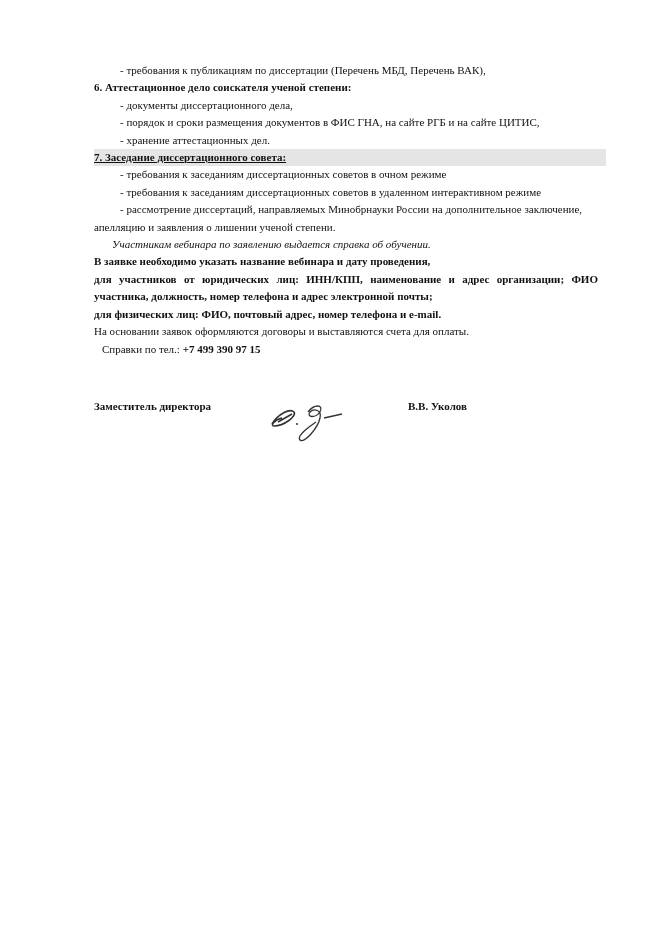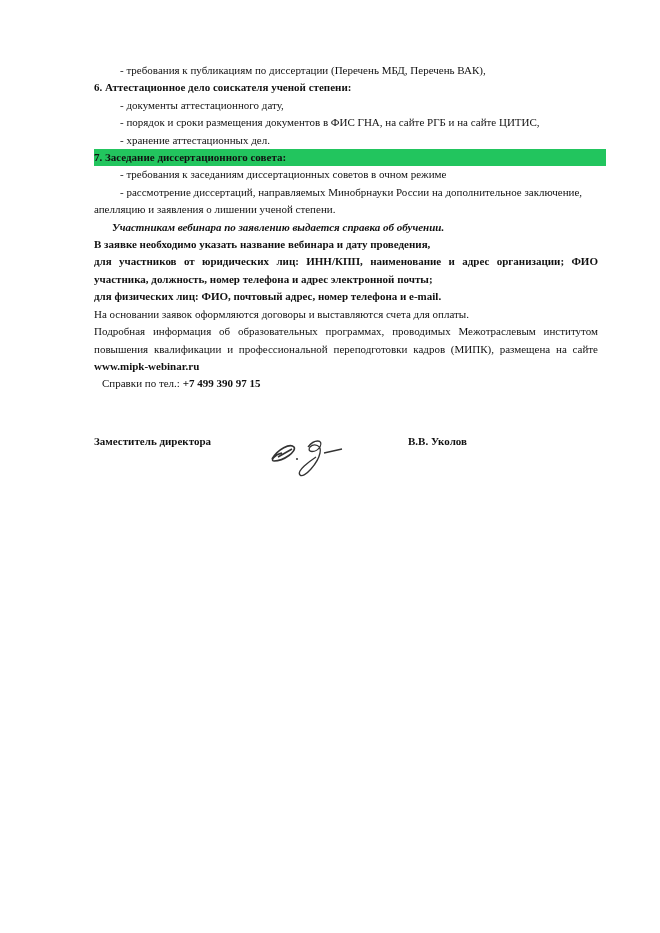--- a/index.html
+++ b/index.html
@@ -7,49 +7,47 @@
     .page {
       position: absolute; left: 94px; top: 62px; width: 504px;
       font-family: "Liberation Serif", "DejaVu Serif", serif;
       font-size: 11px; line-height: 17.4px; color: #111;
     }
     .line { margin: 0; white-space: normal; }
     .ind { text-indent: 26px; }
     .ind-s { text-indent: 18px; }
     .ind-xs { text-indent: 8px; }
     .b { font-weight: bold; }
-    .bi { font-weight: bold; font-style: italic; }
+    .bi { font-weight: normal; font-style: italic; }
     .just { text-align: justify; text-align-last: left; }
-    .shade { background: #22c55e; margin-right: -8px; }
+    .shade { background: #e5e5e5; margin-right: -8px; text-decoration: underline; }
     a.link { color: #1f2fa8; text-decoration: underline; font-weight: bold; }
     .sig-row { position: relative; height: 60px; margin-top: 36px; }
     .sig-title { position: absolute; left: 0; top: 4px; font-weight: bold; }
     .sig-name { position: absolute; left: 314px; top: 4px; font-weight: bold; }
     .sig-img { position: absolute; left: 170px; top: -4px; width: 90px; height: 56px; }
   </style>
 </head>
 <body>
 
 <div class="page">
   <p class="line ind">- требования к публикациям по диссертации (Перечень МБД, Перечень ВАК),</p>
   <p class="line b">6. Аттестационное дело соискателя ученой степени:</p>
-  <p class="line ind">- документы аттестационного дату,</p>
+  <p class="line ind">- документы диссертационного дела,</p>
   <p class="line ind">- порядок и сроки размещения документов в ФИС ГНА, на сайте РГБ и на сайте ЦИТИС,</p>
   <p class="line ind">- хранение аттестационных дел.</p>
   <p class="line b shade">7. Заседание диссертационного совета:</p>
   <p class="line ind">- требования к заседаниям диссертационных советов в очном режиме</p>
+  <p class="line ind">- требования к заседаниям диссертационных советов в удаленном интерактивном режиме</p>
   <p class="line ind">- рассмотрение диссертаций, направляемых Минобрнауки России на дополнительное заключение, апелляцию и заявления о лишении ученой степени.</p>
   <p class="line bi ind-s">Участникам вебинара по заявлению выдается справка об обучении.</p>
   <p class="line b">В заявке необходимо указать название вебинара и дату проведения,</p>
   <p class="line b just">для участников от юридических лиц: ИНН/КПП, наименование и адрес организации; ФИО участника, должность, номер телефона и адрес электронной почты;</p>
   <p class="line b">для физических лиц: ФИО, почтовый адрес, номер телефона и e-mail.</p>
   <p class="line">На основании заявок оформляются договоры и выставляются счета для оплаты.</p>
-  <p class="line just">
-    <span>Подробная информация об образовательных программах, проводимых Межотраслевым институтом повышения квалификации и профессиональной переподготовки кадров (МИПК), размещена на сайте </span><span class="b">www.mipk-webinar.ru</span>
-  </p>
   <p class="line ind-xs">
     <span>Справки по тел.: </span><span class="b">+7 499 390 97 15</span>
   </p>
 
   <div class="sig-row">
     <span class="sig-title">Заместитель директора</span>
     <svg class="sig-img" viewBox="0 0 90 56">
       <path d="M8 34 C14 24, 26 18, 30 22 C33 26, 20 36, 10 36 C6 36, 10 30, 18 28 M14 32 L28 24" fill="none" stroke="#333" stroke-width="1.6"></path>
       <path d="M32 34 L34 34 M44 22 C50 14, 60 14, 56 22 C52 28, 42 28, 46 22 C50 18, 58 20, 56 28 C54 38, 40 54, 36 50 C32 46, 46 36, 52 32" fill="none" stroke="#333" stroke-width="1.3"></path>
       <path d="M60 28 L78 24" fill="none" stroke="#333" stroke-width="1.3"></path>

